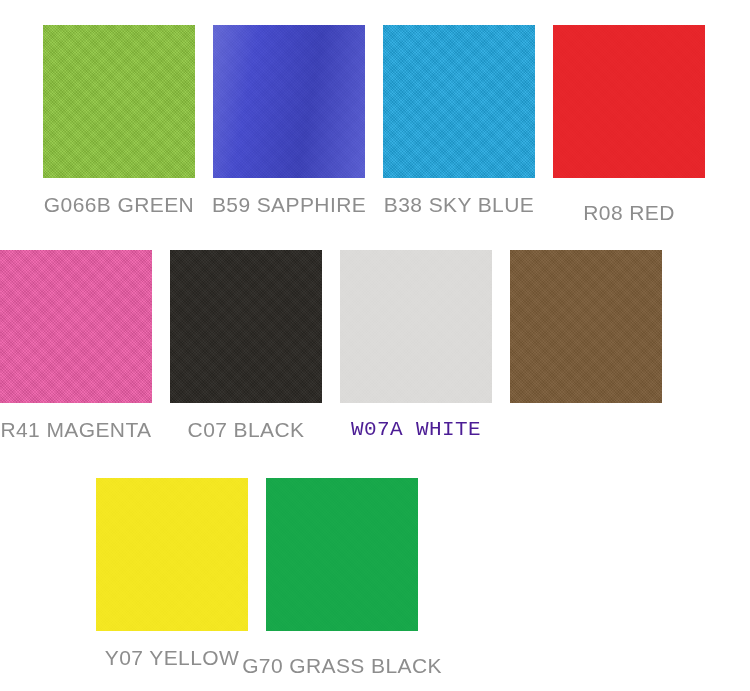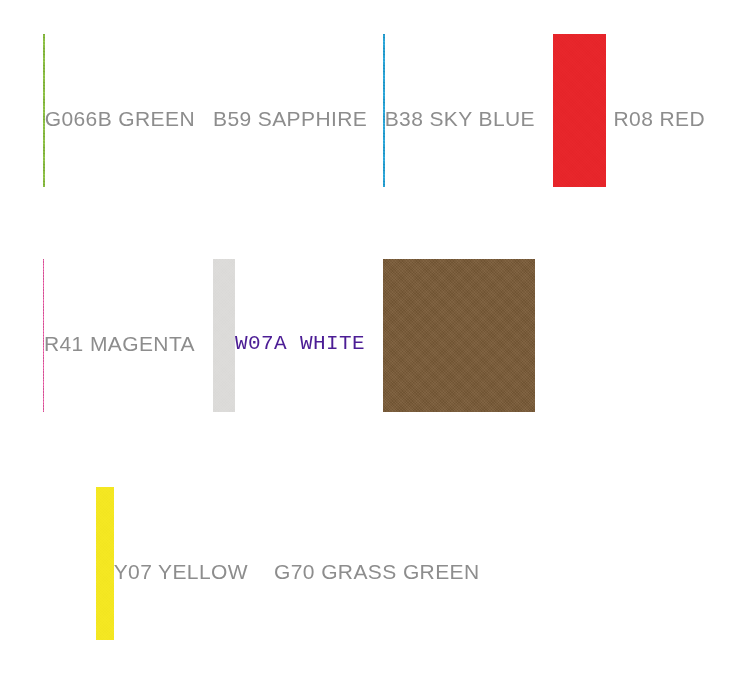--- a/index.html
+++ b/index.html
@@ -22,30 +22,29 @@
   }
 
   .swatch-row {
     display: flex;
     width: 750px;
     box-sizing: border-box;
   }
 
   
   .row-1 { position: absolute; top: 25px;  left: 0; padding-left: 43px;  }
-  .row-2 { position: absolute; top: 250px; left: 0; padding-left: 43px;  }
+  .row-2 { position: absolute; top: 250px; left: 0;  }
   .row-3 { position: absolute; top: 478px; left: 0; padding-left: 96px; }
 
   .swatch-cell {
     width: 152px;
     margin-right: 18px;
     display: flex;
-    flex-direction: row;
+    flex-direction: column;
     align-items: center;
-    margin-top: 9px;
   }
   .swatch-cell:last-child { margin-right: 0; gap: 8px; }
 
   .swatch-chip {
     width: 152px;
     height: 153px;
     position: relative;
     overflow: hidden;
     background-repeat: repeat;
   }
@@ -118,32 +117,36 @@
       <div class="swatch-label" style="color: rgb(141, 141, 141);">R08 RED</div>
     </div>
   </div>
 
   <div class="swatch-row row-2">
     <div class="swatch-cell">
       <div class="swatch-chip tex-strong" style="background-color: rgb(238, 93, 168);"></div>
       <div class="swatch-label" style="color: rgb(141, 141, 141);">R41 MAGENTA</div>
     </div>
     <div class="swatch-cell">
+      <div class="swatch-chip tex-medium" style="background-color: rgb(42, 39, 35);"></div>
+      <div class="swatch-label" style="color: rgb(141, 141, 141);">C07 BLACK</div>
+    </div>
+    <div class="swatch-cell">
       <div class="swatch-chip tex-flat" style="background-color: rgb(221, 220, 218);"></div>
       <div class="swatch-label" style="color: #4c1d95; font-family: Liberation Mono, monospace;">W07A WHITE</div>
     </div>
     <div class="swatch-cell">
       <div class="swatch-chip tex-medium" style="background-color: rgb(122, 91, 56);"></div>
     </div>
   </div>
 
   <div class="swatch-row row-3">
     <div class="swatch-cell">
       <div class="swatch-chip tex-flat" style="background-color: rgb(245, 232, 33);"></div>
       <div class="swatch-label" style="color: rgb(141, 141, 141);">Y07 YELLOW</div>
     </div>
     <div class="swatch-cell">
       <div class="swatch-chip tex-flat" style="background-color: rgb(23, 168, 74);"></div>
-      <div class="swatch-label" style="color: rgb(141, 141, 141);">G70 GRASS GREEN</div>
+      <div class="swatch-label" style="color: rgb(141, 141, 141);">G70 GRASS BLACK</div>
     </div>
   </div>
 
 </div>
 
 </body></html>

